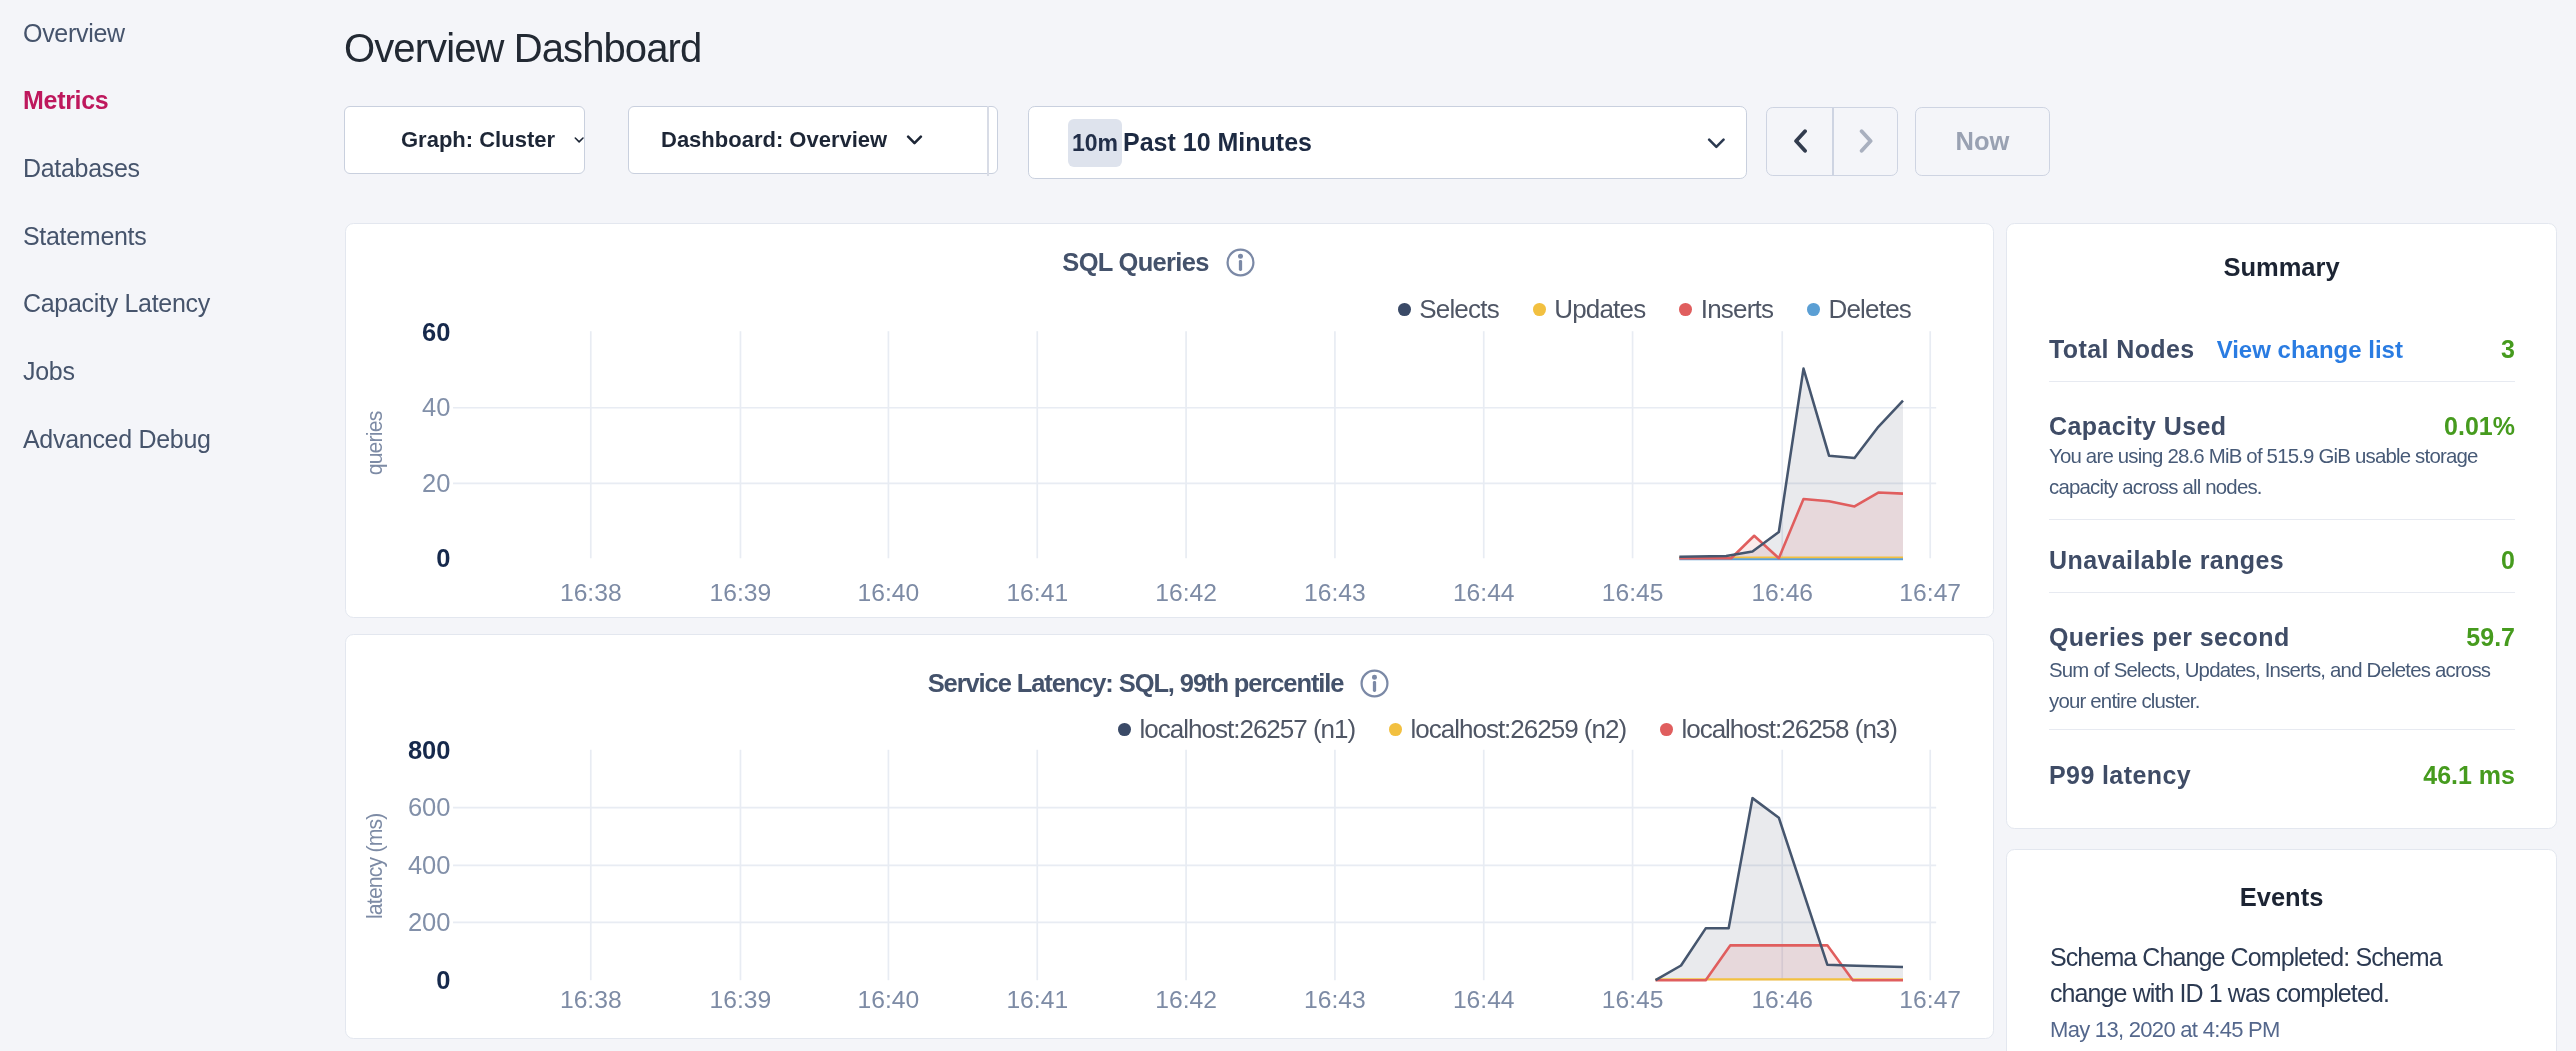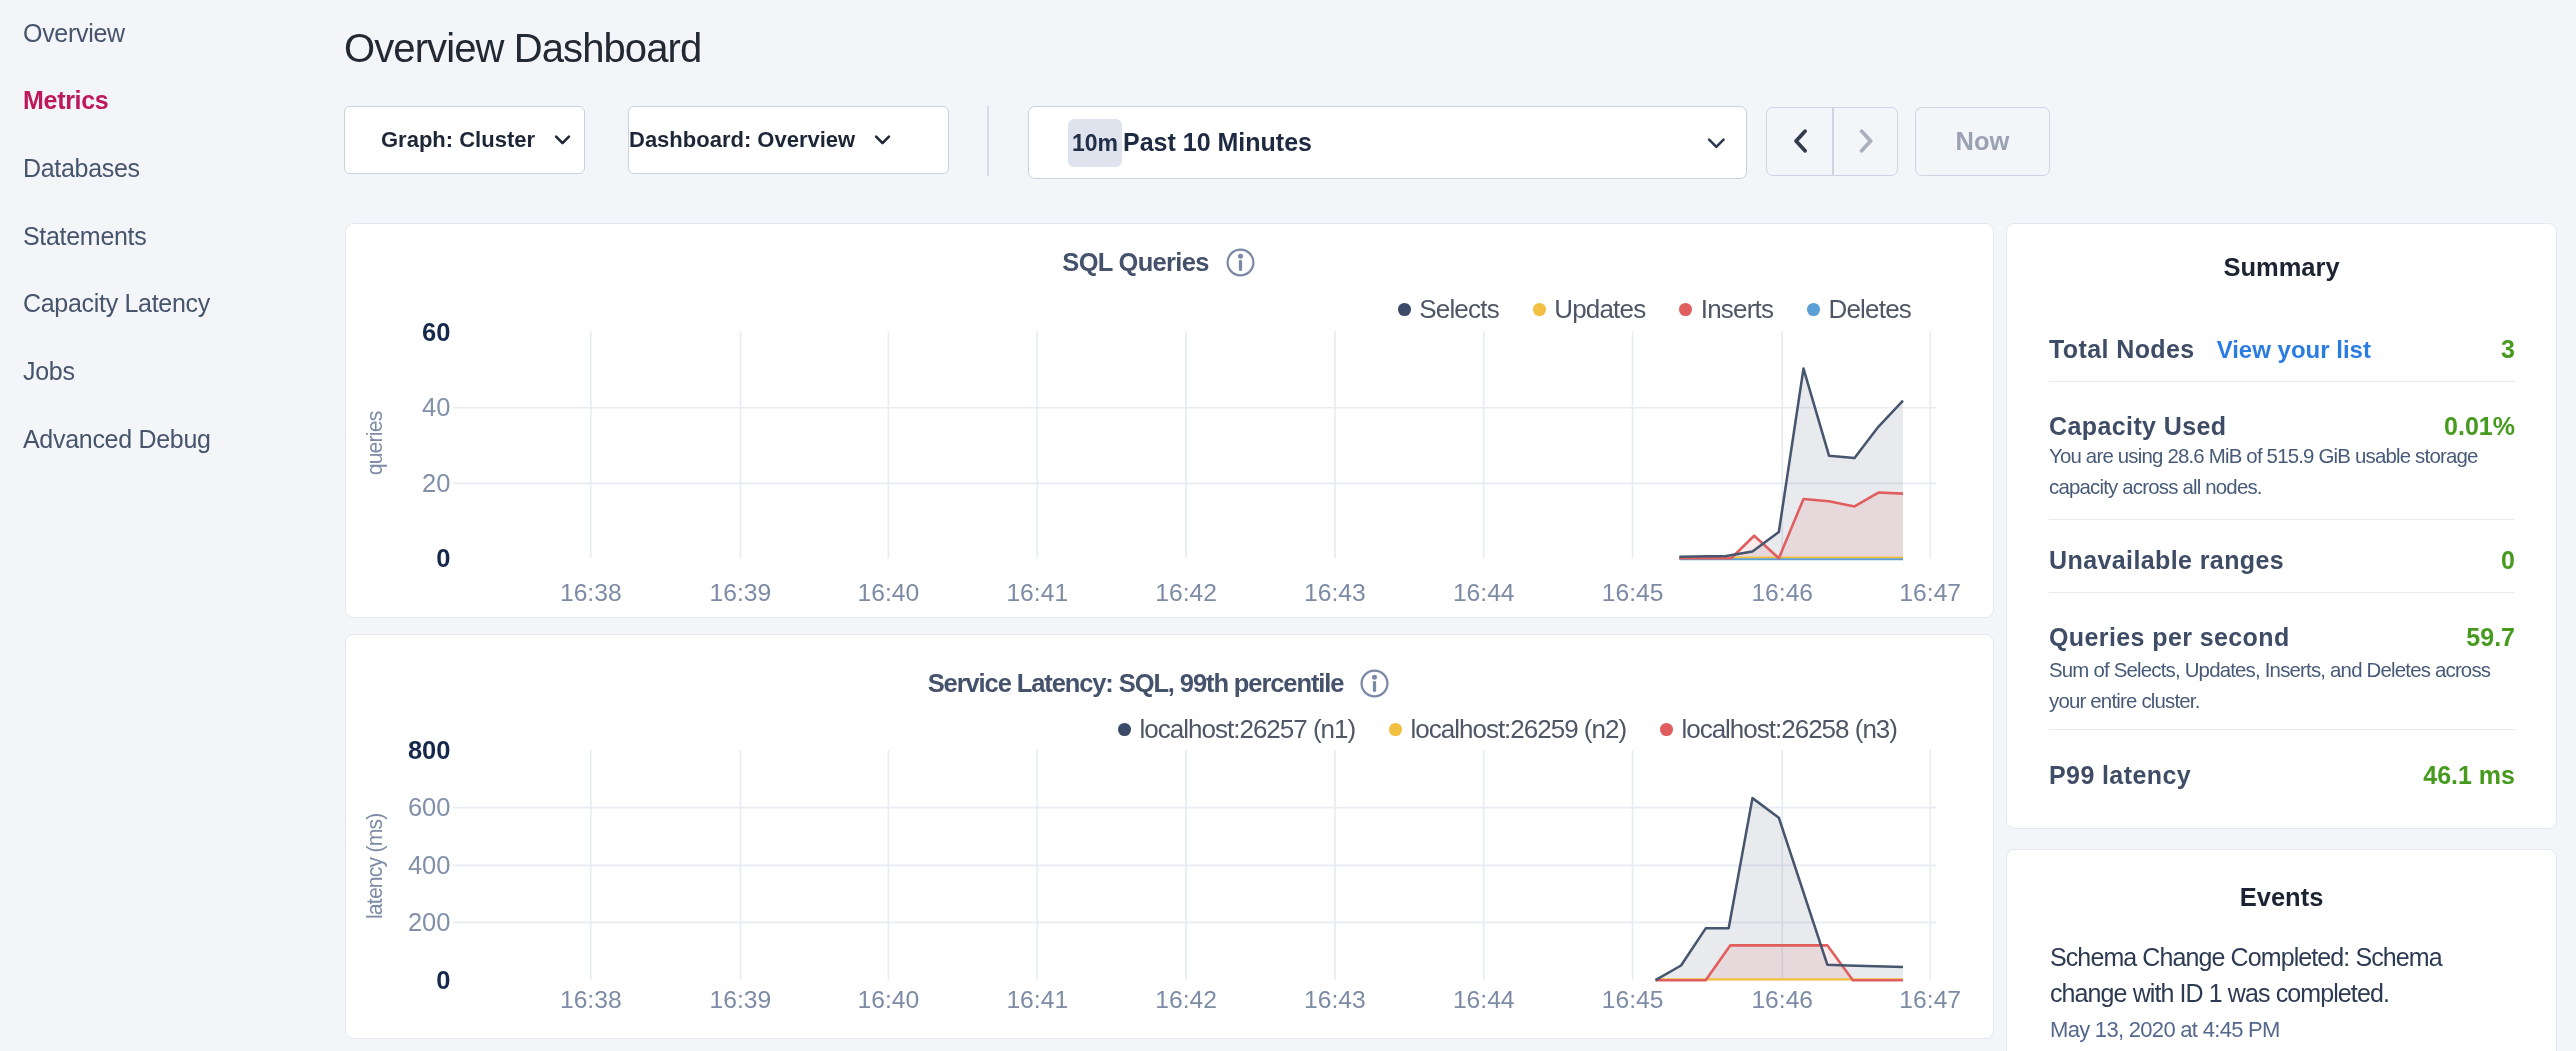--- a/index.html
+++ b/index.html
@@ -28,26 +28,26 @@
   <div class="nav" style="top:18.7px;">Overview</div>
   <div class="nav active" style="top:86px;">Metrics</div>
   <div class="nav" style="top:154px;">Databases</div>
   <div class="nav" style="top:222px;">Statements</div>
   <div class="nav" style="top:289px;">Capacity Latency</div>
   <div class="nav" style="top:357px;">Jobs</div>
   <div class="nav" style="top:425px;">Advanced Debug</div>
 
   <div class="abs" style="left:344px;top:25.5px;font-size:40px;color:#222933;letter-spacing:-0.9px;">Overview Dashboard</div>
 
-  <div class="btn" style="left:344px;top:106px;width:241px;height:68px;padding-left:36px;">Graph: Cluster
+  <div class="btn" style="left:344px;top:106px;width:241px;height:68px;padding-left:56px;">Graph: Cluster
     <svg class="chev" width="17" height="10.2" viewBox="0 0 20 12">
       <path d="M2.5 2 L10 9.5 L17.5 2" fill="none" stroke="#1d2636" stroke-width="3" stroke-linecap="round" stroke-linejoin="round"></path>
     </svg>
   </div>
-  <div class="btn" style="left:628px;top:106px;width:321px;height:68px;">Dashboard: Overview
+  <div class="btn" style="left:628px;top:106px;width:370px;height:68px;padding-left:32px;">Dashboard: Overview
     <svg class="chev" width="17" height="10.2" viewBox="0 0 20 12">
       <path d="M2.5 2 L10 9.5 L17.5 2" fill="none" stroke="#1d2636" stroke-width="3" stroke-linecap="round" stroke-linejoin="round"></path>
     </svg>
   </div>
   <div class="abs" style="left:987px;top:106px;width:1.7px;height:70px;background:#d8dce6;"></div>
   <div class="abs" style="left:1028px;top:106px;width:719px;height:73px;background:#fff;border:1.7px solid #c9d0de;border-radius:6.8px;box-sizing:border-box;"></div>
   <div class="abs" style="left:1043px;top:119px;width:54px;height:48px;background:#dee3ed;border-radius:6px;display:flex;align-items:center;justify-content:center;font-weight:700;font-size:23px;color:#222f49;margin-left:25px;">10m</div>
   <div class="abs" style="left:1123px;top:106px;height:73px;display:flex;align-items:center;font-weight:700;font-size:25px;color:#1d2a42;">Past 10 Minutes</div>
   <svg class="abs" style="left:1707px;top:138px;" width="18.7" height="11" viewBox="0 0 22 13">
     <path d="M2.5 2 L11 10.5 L19.5 2" fill="none" stroke="#2b3950" stroke-width="3" stroke-linecap="round" stroke-linejoin="round"></path>
@@ -168,21 +168,21 @@
         <text x="1690" y="440">16:46</text>
         <text x="1864" y="440">16:47</text>
       </g>
       <text transform="translate(44,273) rotate(-90)" text-anchor="middle" font-size="25" letter-spacing="-1" fill="#7d8ba5">latency (ms)</text>
     </g>
   </svg>
 
   <div class="card" style="left:2006px;top:223px;width:551px;height:606px;"></div>
   <div class="abs" style="left:2006px;top:253px;width:551px;text-align:center;font-weight:700;font-size:25.5px;color:#1c2433;">Summary</div>
   <div class="abs srow" style="left:2049px;top:335px;width:466px;">
-    <span><span class="slabel">Total Nodes</span><span style="font-weight:700;font-size:24px;color:#2a7ce2;margin-left:22px;">View your list</span></span>
+    <span><span class="slabel">Total Nodes</span><span style="font-weight:700;font-size:24px;color:#2a7ce2;margin-left:22px;">View change list</span></span>
     <span class="sval">3</span>
   </div>
   <div class="sdivider" style="left:2049px;top:381px;width:466px;"></div>
   <div class="abs srow" style="left:2049px;top:412px;width:466px;">
     <span class="slabel">Capacity Used</span>
     <span class="sval">0.01%</span>
   </div>
   <div class="abs sdesc" style="left:2049px;top:441px;width:466px;">You are using 28.6 MiB of 515.9 GiB usable storage<br>capacity across all nodes.</div>
   <div class="sdivider" style="left:2049px;top:519px;width:466px;"></div>
   <div class="abs srow" style="left:2049px;top:546px;width:466px;">

